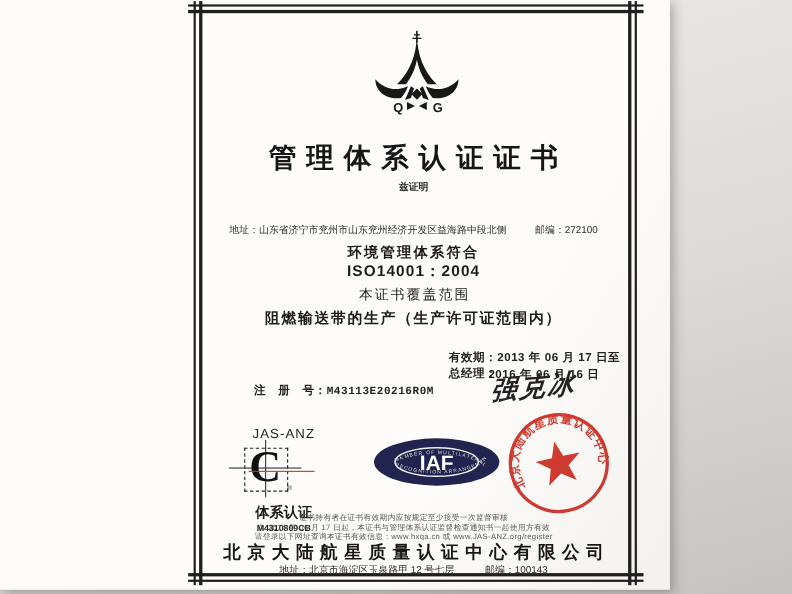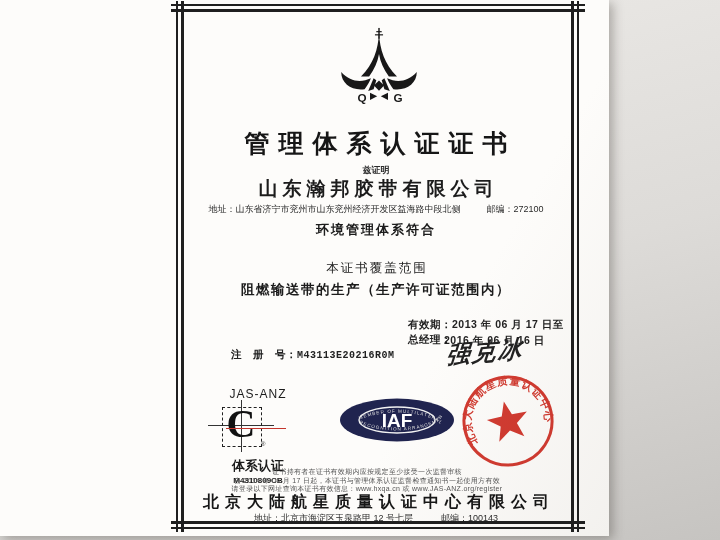--- a/index.html
+++ b/index.html
@@ -77,27 +77,27 @@
       <path d="M60,74 L52,78 L60,82 Z"></path>
     </g>
     <text x="26" y="84" font-size="13" font-weight="bold" fill="#181818">Q</text>
     <text x="66" y="84" font-size="13" font-weight="bold" fill="#181818">G</text>
   </svg>
 
   <div class="abs ctr title" style="left:181px;top:127px;width:390px;text-indent:9px;">管理体系认证证书</div>
 
   <div class="abs ctr small" style="left:181px;top:164px;width:390px;font-weight:bold;">兹证明</div>
 
-  <div class="abs ctr company" style="left:181px;top:176px;width:390px;text-indent:5px;">山东瀚邦胶带有限公司</div>
 
   <div class="abs ctr small" style="left:181px;top:203px;width:390px;">
     <span>地址：</span><span>山东省济宁市兖州市山东兖州经济开发区益海路中段北侧</span><span style="display:inline-block;width:26px;"></span><span>邮编：</span><span>272100</span>
   </div>
 
   <div class="abs ctr mid" style="left:181px;top:221px;width:390px;">环境管理体系符合</div>
+  <div class="abs ctr" style="left:181px;top:238px;width:390px;font-size:14px;font-weight:bold;letter-spacing:1px;">ISO14001：2004</div>
 
   <div class="abs ctr" style="left:182px;top:260px;width:390px;font-size:12.5px;font-weight:normal;letter-spacing:2px;">本证书覆盖范围</div>
   <div class="abs ctr scope" style="left:181px;top:281px;width:390px;">阻燃输送带的生产（生产许可证范围内）</div>
 
   <div class="abs detail" style="left:408px;top:318px;">
     <span>有效期：</span><span>2013 年 06 月 17 日至</span>
   </div>
   <div class="abs detail" style="left:444px;top:334px;">2016 年 06 月 16 日</div>
   <div class="abs detail" style="left:231px;top:348px;">
     <span>注　册　号：</span><span class="mono" style="font-size:10px;">M43113E20216R0M</span>

